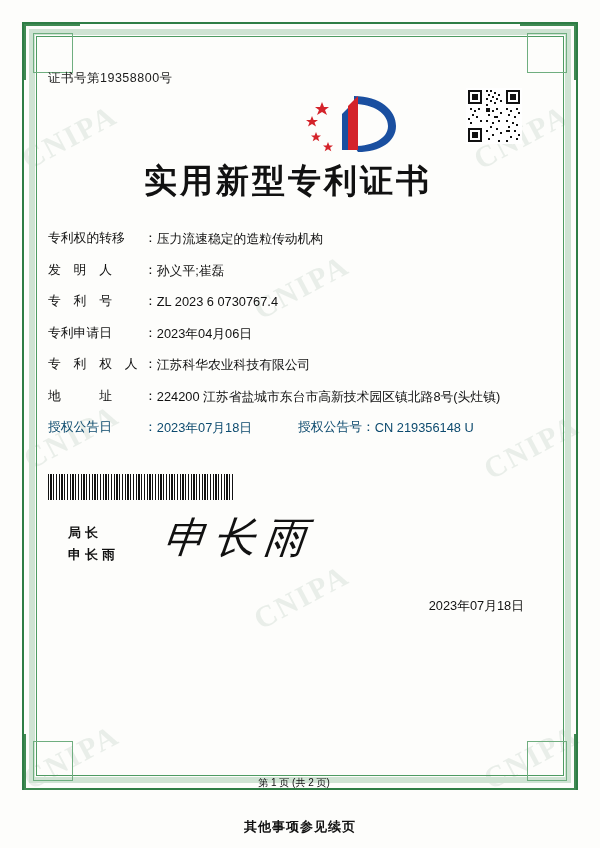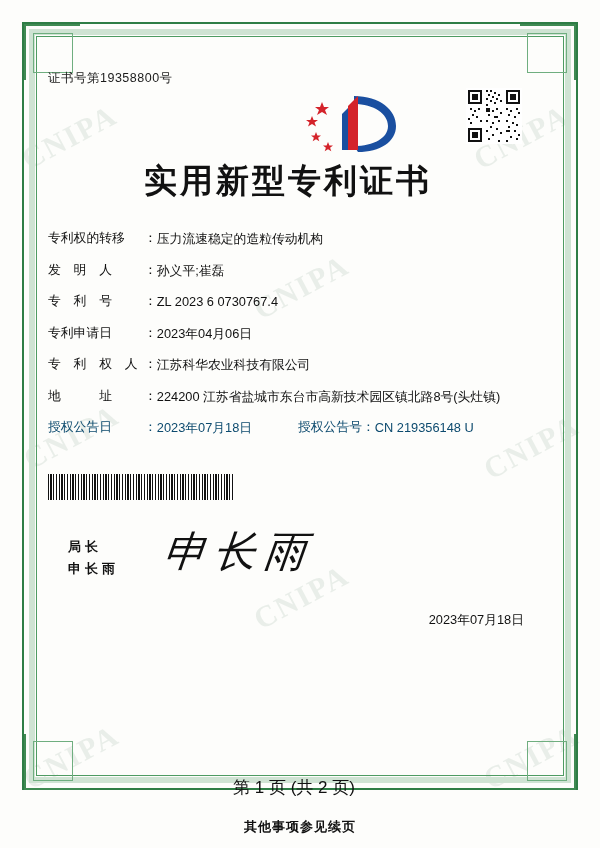--- a/index.html
+++ b/index.html
@@ -190,21 +190,21 @@
     width: 186px;
     background: repeating-linear-gradient(90deg,
       #111 0px, #111 1px, #fff 1px, #fff 2px,
       #111 2px, #111 4px, #fff 4px, #fff 5px,
       #111 5px, #111 6px, #fff 6px, #fff 8px,
       #111 8px, #111 9px, #fff 9px, #fff 11px);
   }
 
   .signature-block {
     position: relative;
-    margin-top: 30px;
+    margin-top: 16px;
     height: 72px;
   }
   .sig-label {
     position: absolute;
     left: 20px; top: 6px;
     font-size: 13px;
     font-weight: bold;
     letter-spacing: 4px;
     color: #111;
     line-height: 1.7;
@@ -227,21 +227,21 @@
     color: #111;
     margin-top: 10px;
     padding-right: 4px;
   }
 
   .page-num {
     position: absolute;
     left: 0; right: 12px;
     top: 776px;
     text-align: center;
-    font-size: 17px;
+    font-size: 10px;
     color: #111;
   }
   .footer-note {
     position: absolute;
     left: 0; right: 0;
     top: 818px;
     text-align: center;
     font-size: 13px;
     font-weight: bold;
     letter-spacing: 1px;

